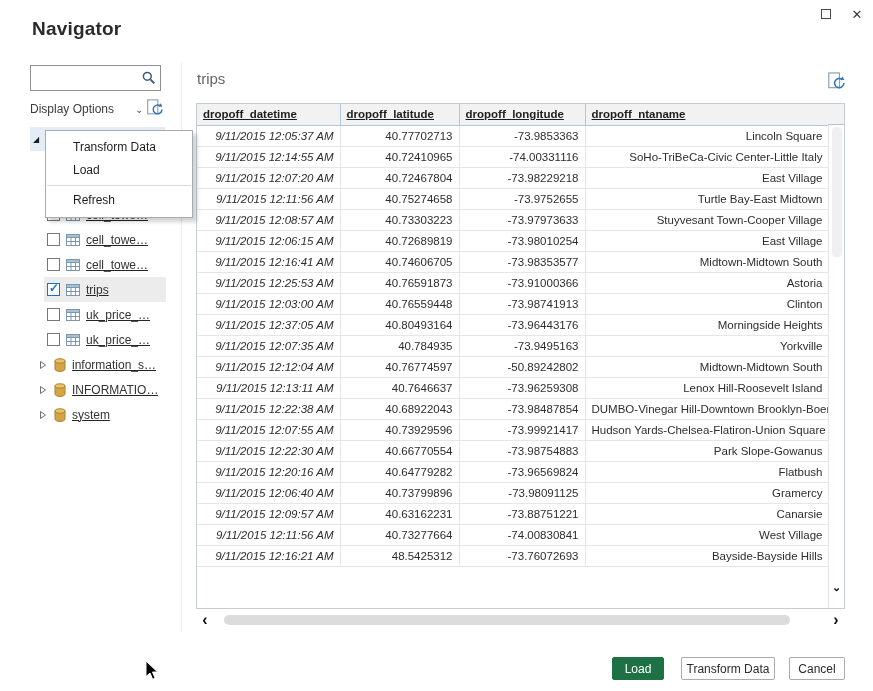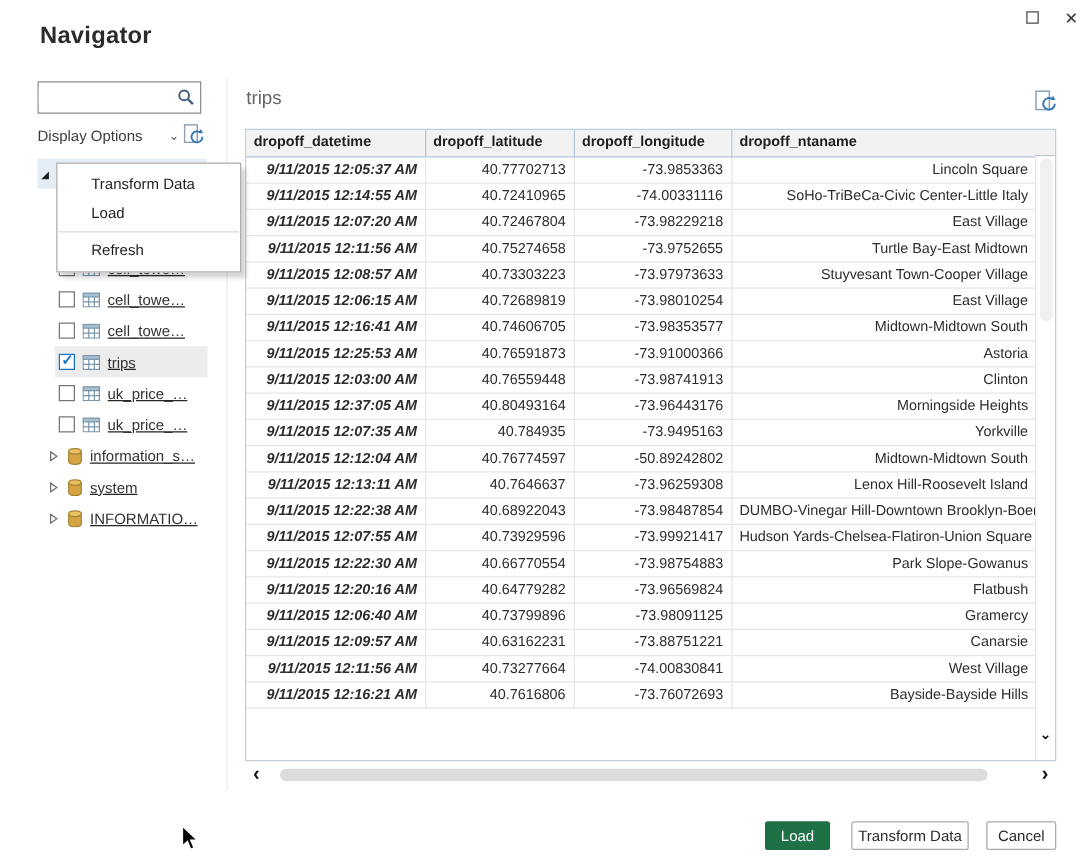--- a/index.html
+++ b/index.html
@@ -79,32 +79,32 @@
 
   .preview-table {
     position: absolute; left: 196px; top: 103px; width: 649px; height: 506px;
     border: 1px solid #c4cdd6; background: #fff; overflow: hidden;
   }
   table.grid { border-collapse: collapse; table-layout: fixed; width: 632px; }
   table.grid th {
     background: #f2f2f2; font-size: 11.5px; font-weight: bold; text-align: left;
     color: #1e1e1e; height: 21px; padding: 2px 6px;
     border-right: 1px solid #b3c6d9; border-bottom: 1px solid #b3c6d9;
-    white-space: nowrap; overflow: hidden;
+    white-space: nowrap; overflow: hidden; text-decoration: underline;
   }
   table.grid td {
     font-size: 11.5px; height: 21px; padding: 2px 6px; color: #2d2d2d;
     border-right: 1px solid #e6e6e6; border-bottom: 1px solid #e6e6e6;
     white-space: nowrap; overflow: hidden;
   }
   .col-datetime { width: 143px; }
   .col-lat { width: 119px; }
   .col-lon { width: 126px; }
   .col-name { width: 244px; }
-  td.cell-datetime { font-style: italic; text-align: right; font-weight: bold; }
+  td.cell-datetime { font-style: italic; text-align: right; }
   td.cell-num { text-align: right; }
   td.cell-name { text-align: right; }
 
   .header-filler {
     position: absolute; top: 0; right: 0; width: 16px; height: 21px;
     background: #f2f2f2; border-bottom: 1px solid #b3c6d9;
   }
   .vscroll {
     position: absolute; top: 21px; right: 0; bottom: 0; width: 16px;
     background: #fff; border-left: 1px solid #e6e6e6;
@@ -269,35 +269,35 @@
       <svg width="8" height="10" viewBox="0 0 8 10">
         <path d="M1.5 1.5 L6.5 5 L1.5 8.5 Z" fill="none" stroke="#6e6e6e" stroke-width="1"></path>
       </svg>
     </span>
     <span class="icon-wrap">
       <svg width="12" height="14" viewBox="0 0 12 14">
         <path d="M1 3 v8 c0 1.4 2.2 2.4 5 2.4 s5 -1 5 -2.4 v-8 Z" fill="#d6a445" stroke="#a5842f"></path>
         <ellipse cx="6" cy="3" rx="5" ry="2.2" fill="#e9c268" stroke="#a5842f"></ellipse>
       </svg>
     </span>
-    <span class="tree-label">system</span>
+    <span class="tree-label">INFORMATIO…</span>
   </div>
     <div class="tree-row db-row">
     <span class="expand-arrow">
       <svg width="8" height="10" viewBox="0 0 8 10">
         <path d="M1.5 1.5 L6.5 5 L1.5 8.5 Z" fill="none" stroke="#6e6e6e" stroke-width="1"></path>
       </svg>
     </span>
     <span class="icon-wrap">
       <svg width="12" height="14" viewBox="0 0 12 14">
         <path d="M1 3 v8 c0 1.4 2.2 2.4 5 2.4 s5 -1 5 -2.4 v-8 Z" fill="#d6a445" stroke="#a5842f"></path>
         <ellipse cx="6" cy="3" rx="5" ry="2.2" fill="#e9c268" stroke="#a5842f"></ellipse>
       </svg>
     </span>
-    <span class="tree-label">INFORMATIO…</span>
+    <span class="tree-label">system</span>
   </div>
   </div>
 
 <div class="context-menu">
   <div class="menu-item">Transform Data</div>
   <div class="menu-item">Load</div>
   <div class="menu-sep"></div>
   <div class="menu-item">Refresh</div>
 </div>
 
@@ -442,21 +442,21 @@
     <td class="cell-name">Canarsie</td>
   </tr>
         <tr>
     <td class="cell-datetime">9/11/2015 12:11:56 AM</td>
     <td class="cell-num">40.73277664</td>
     <td class="cell-num">-74.00830841</td>
     <td class="cell-name">West Village</td>
   </tr>
         <tr>
     <td class="cell-datetime">9/11/2015 12:16:21 AM</td>
-    <td class="cell-num">40.7616806</td>
+    <td class="cell-num">48.5425312</td>
     <td class="cell-num">-73.76072693</td>
     <td class="cell-name">Bayside-Bayside Hills</td>
   </tr>
       </tbody>
   </table>
   <div class="header-filler"></div>
   <div class="vscroll">
     <div class="vscroll-thumb"></div>
     <div class="vscroll-down">⌄</div>
   </div>

